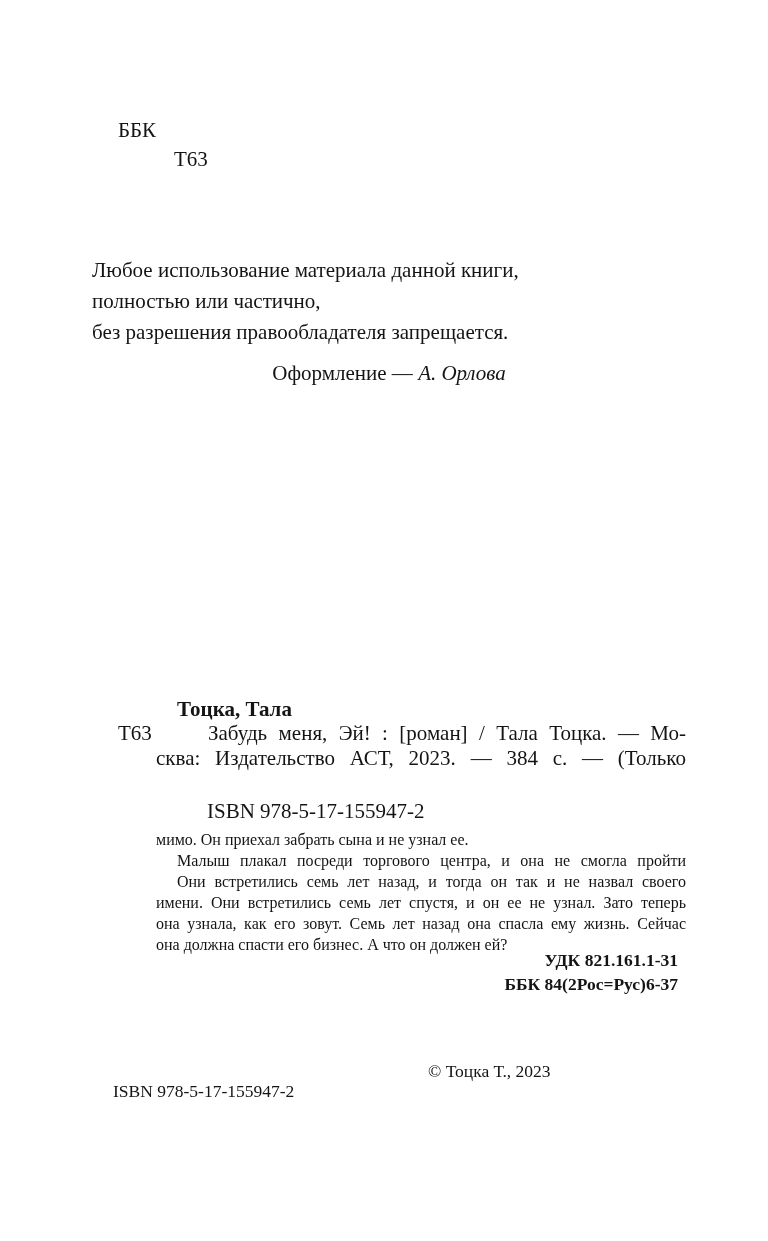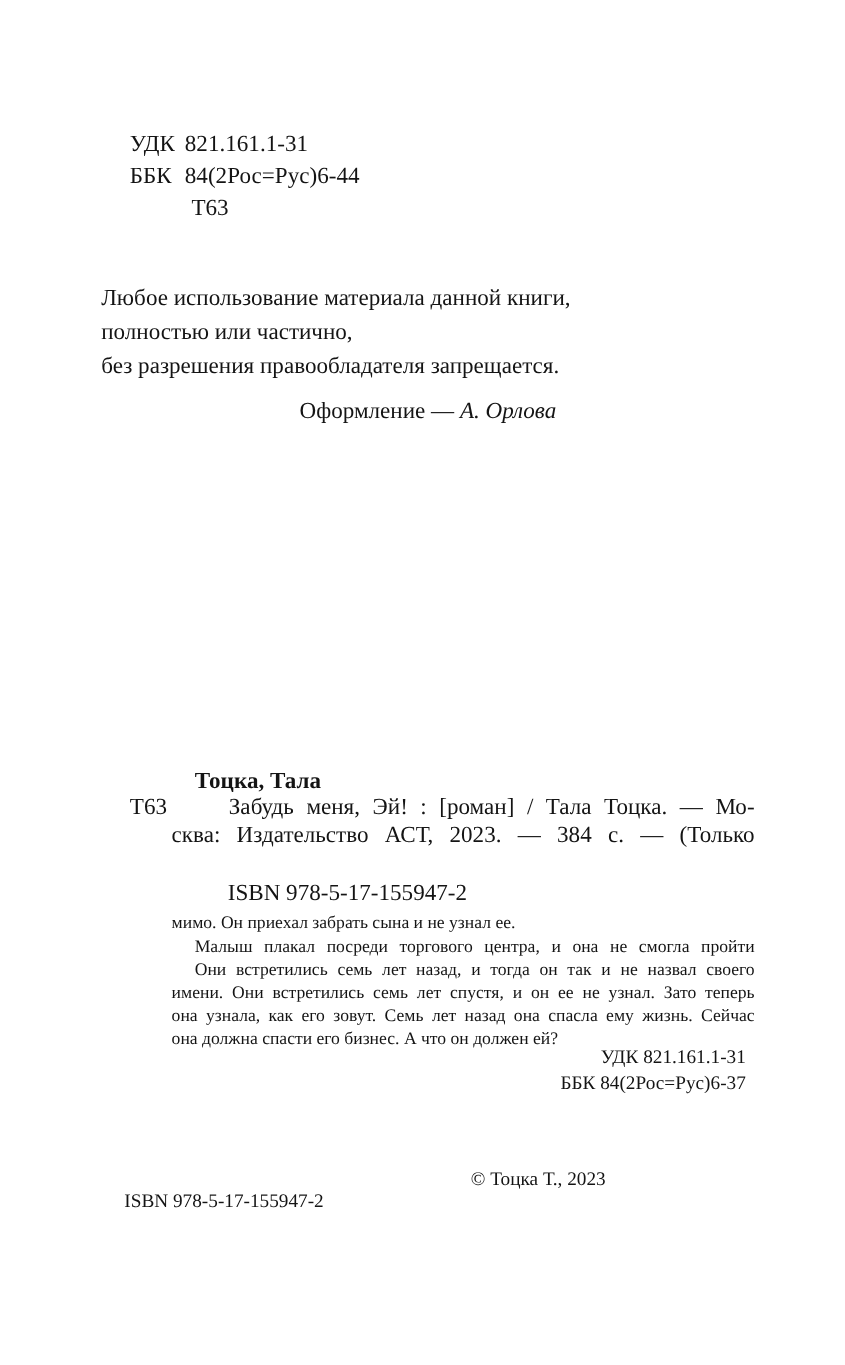--- a/index.html
+++ b/index.html
@@ -40,39 +40,34 @@
   .catalog-isbn  { left: 207px; top: 799px; font-size: 21px; }
 
   
   .annotation { left: 156px; right: 82px; top: 829px; font-size: 16px; line-height: 21px; }
   .ann-line.just { text-align: justify; text-align-last: justify; }
   .ann-line.indent { text-indent: 21px; }
 
   
   .codes-right {
     right: 90px; top: 948px;
-    text-align: right; font-weight: normal;
+    text-align: right; font-weight: bold;
     font-size: 17.5px; line-height: 24px;
   }
 
   
   .footer-isbn { left: 113px; top: 1081px; font-size: 17.5px; }
   .footer-copy { left: 428px; top: 1059px; font-size: 17.5px; line-height: 25.5px; }
 </style>
 </head>
 <body>
 
 <div class="abs top-codes">
   <div class="code-row">
-    <span class="code-label">УДК</span>
-    <span>821.161.1-31</span>
-  </div>
-  <div class="code-row">
     <span class="code-label">ББК</span>
-    <span>84(2Рос=Рус)6-44</span>
   </div>
   <div class="code-row">
     <span class="code-label"></span>
     <span class="code-value-indent">Т63</span>
   </div>
 </div>
 
 <div class="abs permission">Любое использование материала данной книги,
 полностью или частично,
 без разрешения правообладателя запрещается.</div>

